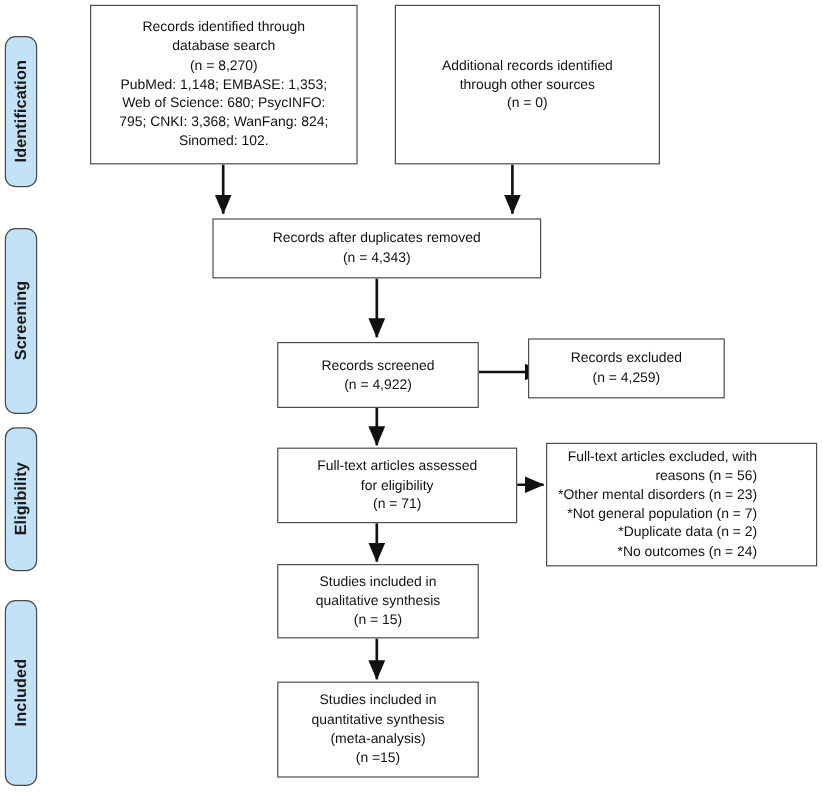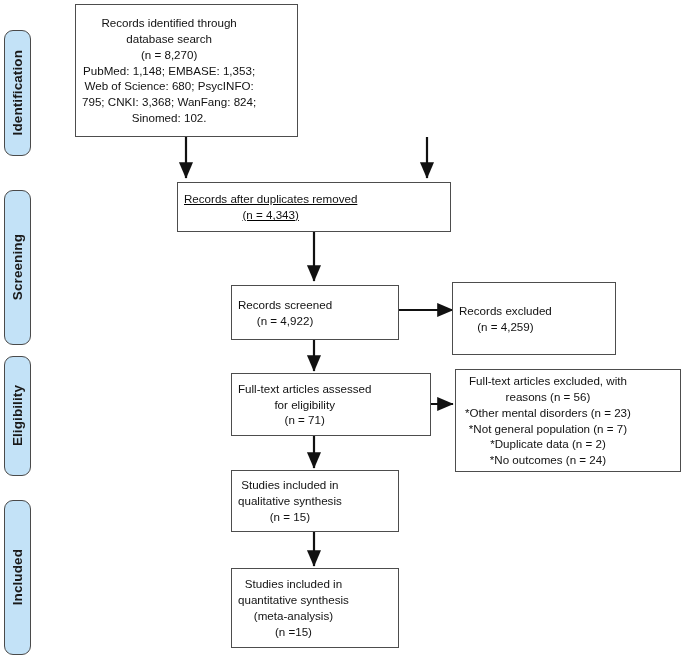--- a/index.html
+++ b/index.html
@@ -41,35 +41,36 @@
     letter-spacing: 0.1px;
     white-space: nowrap;
   }
   .node {
     position: absolute;
     background: #ffffff;
     border: 1.6px solid #4d4d4d;
     box-sizing: border-box;
     display: flex;
     align-items: center;
+    justify-content: center;
     padding: 3px 6px;
   }
   .node .txt {
     font-size: 11.6px;
     line-height: 1.38;
     color: #111111;
     text-align: center;
     white-space: pre-line;
   }
   .node.left-align {
     justify-content: flex-start;
     padding-left: 9px;
   }
   .node.left-align .txt {
-    text-align: center;
+    text-align: right;
   }
   svg.connectors {
     position: absolute;
     left: 0; top: 0;
     width: 685px;
     height: 661px;
     pointer-events: none;
   }
 </style>
 </head>
@@ -117,32 +118,37 @@
   <div class="node" style="left:75px; top:4px; width:223px; height:133px;">
     <div class="txt">Records identified through
 database search
 (n = 8,270)
 PubMed: 1,148; EMBASE: 1,353;
 Web of Science: 680; PsycINFO:
 795; CNKI: 3,368; WanFang: 824;
 Sinomed: 102.</div>
   </div>
 
+  <div class="node" style="left:329px; top:4px; width:221px; height:133px;">
+    <div class="txt">Additional records identified
+through other sources
+(n = 0)</div>
+  </div>
 
-  <div class="node" style="left:177px; top:182px; width:274px; height:50px;text-decoration:underline;">
+  <div class="node" style="left:177px; top:182px; width:274px; height:50px;">
     <div class="txt">Records after duplicates removed
 (n = 4,343)</div>
   </div>
 
   <div class="node" style="left:231px; top:285px; width:168px; height:55px;">
     <div class="txt">Records screened
 (n = 4,922)</div>
   </div>
 
-  <div class="node" style="left:452px; top:282px; width:164px; height:73px;">
+  <div class="node" style="left:440px; top:282px; width:164px; height:50px;">
     <div class="txt">Records excluded
 (n = 4,259)</div>
   </div>
 
   <div class="node" style="left:231px; top:373px; width:200px; height:63px;">
     <div class="txt">Full-text articles assessed
 for eligibility
 (n = 71)</div>
   </div>
 

